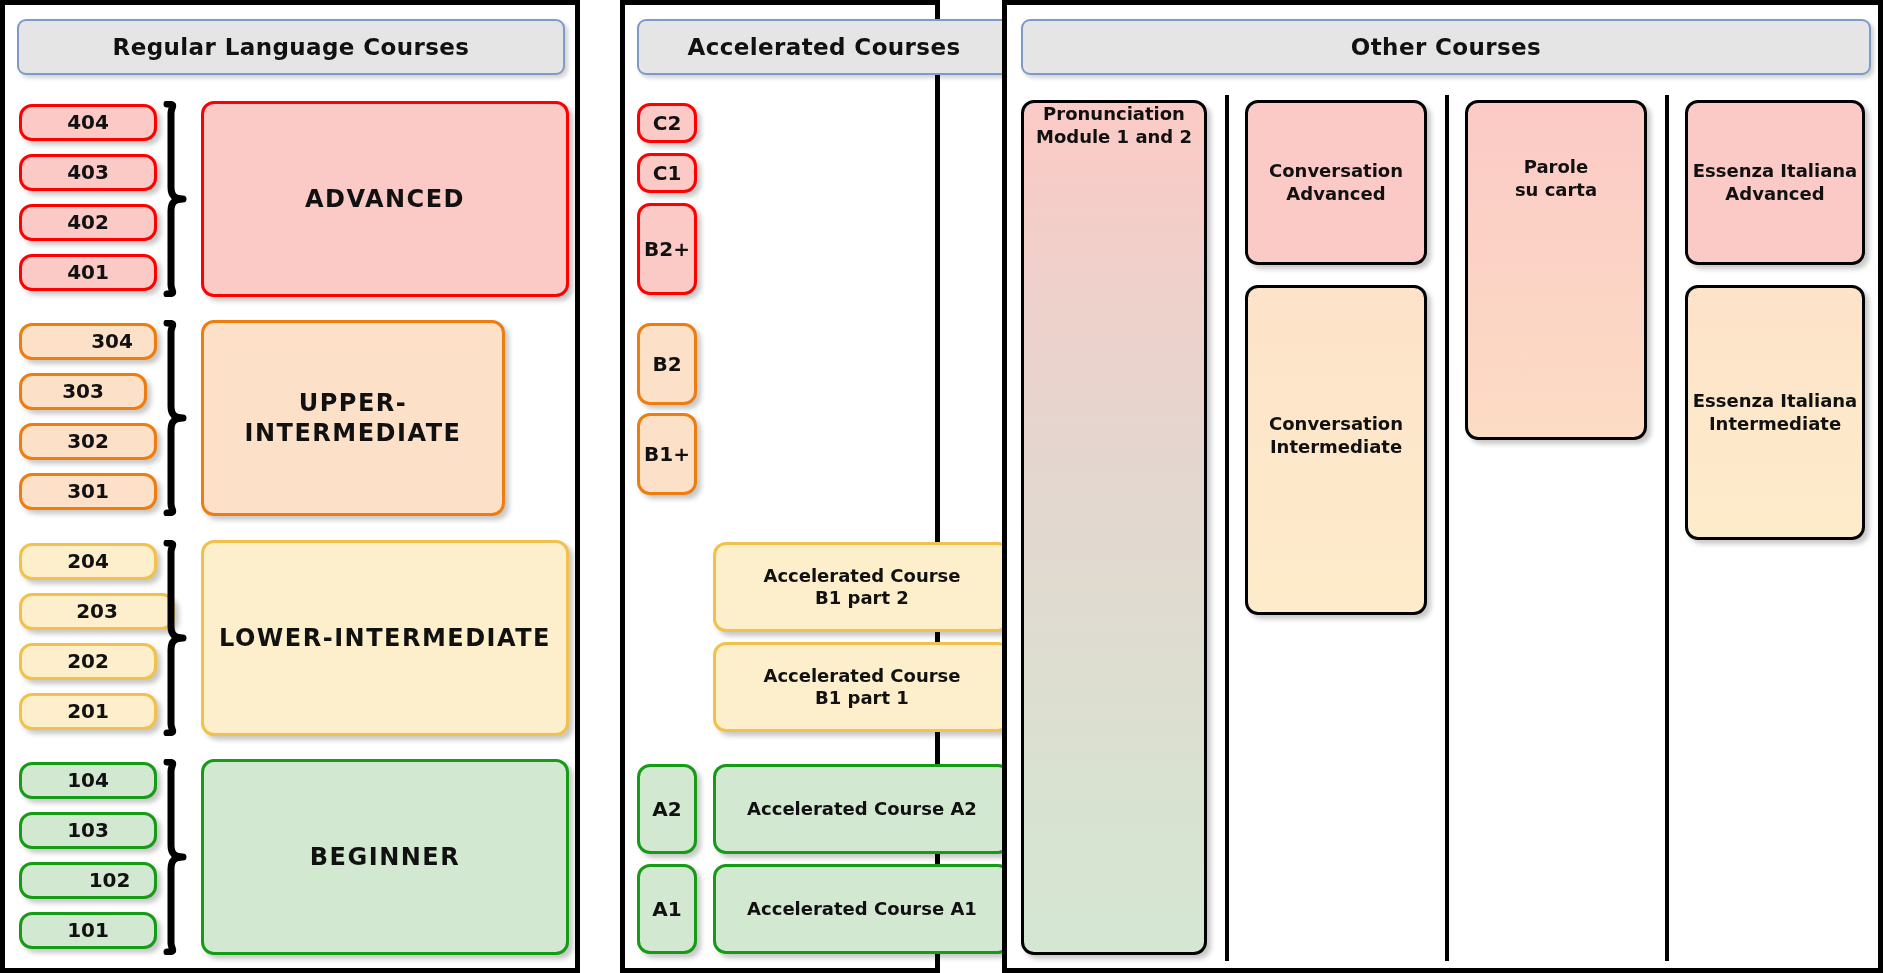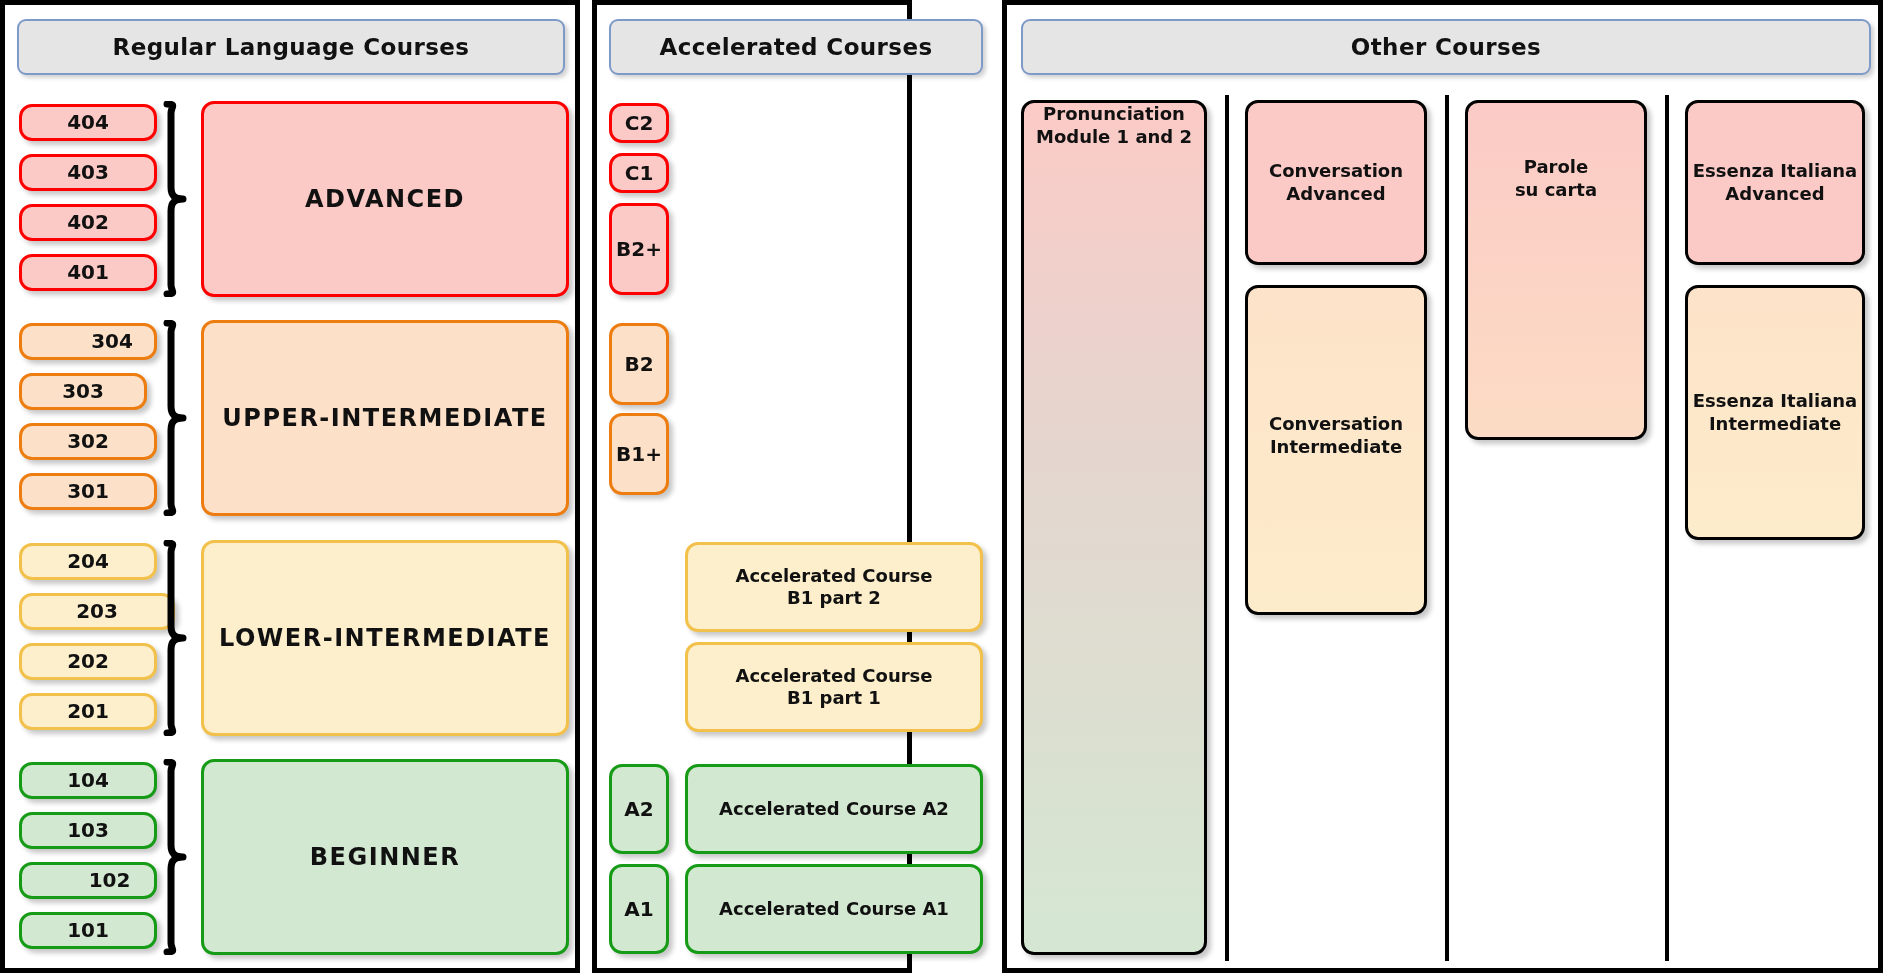--- a/index.html
+++ b/index.html
@@ -11,21 +11,21 @@
   .stage{position:relative;width:1883px;height:973px;}
 
   
   .panel{
     position:absolute;top:0;height:973px;
     border:5px solid #000;
     box-sizing:border-box;
     background:#fff;
   }
   #panel-regular{left:0;width:580px;}
-  #panel-accelerated{left:592px;width:320px;}
+  #panel-accelerated{left:620px;width:320px;}
   #panel-other{left:1002px;width:881px;}
 
   
   .hdr{
     position:absolute;
     background:#e5e5e5;
     border:2px solid #7e9ac8;
     border-radius:9px;
     box-shadow:3px 3px 4px rgba(0,0,0,.18);
     display:flex;align-items:center;justify-content:center;
@@ -91,21 +91,21 @@
 
     <div class="card c-orange small-code" style="left:14px;top:318px;width:138px;height:37px;padding-left:48px;">304</div>
     <div class="card c-orange small-code" style="left:14px;top:368px;width:128px;height:37px;">303</div>
     <div class="card c-orange small-code" style="left:14px;top:418px;width:138px;height:37px;">302</div>
     <div class="card c-orange small-code" style="left:14px;top:468px;width:138px;height:37px;">301</div>
     <div class="brace" style="left:156px;top:315px;width:28px;height:196px;">
       <svg width="28" height="196" viewBox="0 0 28 196">
         <path d="M6 3 C16 3 10 6 10 12 L10 86 C10 95 14 98 22 98 C14 98 10 101 10 110 L10 184 C10 190 16 193 6 193" fill="none" stroke="#000" stroke-width="7" stroke-linecap="round" stroke-linejoin="round"></path>
       </svg>
     </div>
-    <div class="card c-orange level-name" style="left:196px;top:315px;width:368px;height:196px;">UPPER-INTERMEDIATE</div>
+    <div class="card c-orange level-name" style="left:196px;top:315px;width:304px;height:196px;">UPPER-INTERMEDIATE</div>
 
     <div class="card c-yellow small-code" style="left:14px;top:538px;width:138px;height:37px;">204</div>
     <div class="card c-yellow small-code" style="left:14px;top:588px;width:156px;height:37px;">203</div>
     <div class="card c-yellow small-code" style="left:14px;top:638px;width:138px;height:37px;">202</div>
     <div class="card c-yellow small-code" style="left:14px;top:688px;width:138px;height:37px;">201</div>
     <div class="brace" style="left:156px;top:535px;width:28px;height:196px;">
       <svg width="28" height="196" viewBox="0 0 28 196">
         <path d="M6 3 C16 3 10 6 10 12 L10 86 C10 95 14 98 22 98 C14 98 10 101 10 110 L10 184 C10 190 16 193 6 193" fill="none" stroke="#000" stroke-width="7" stroke-linecap="round" stroke-linejoin="round"></path>
       </svg>
     </div>

